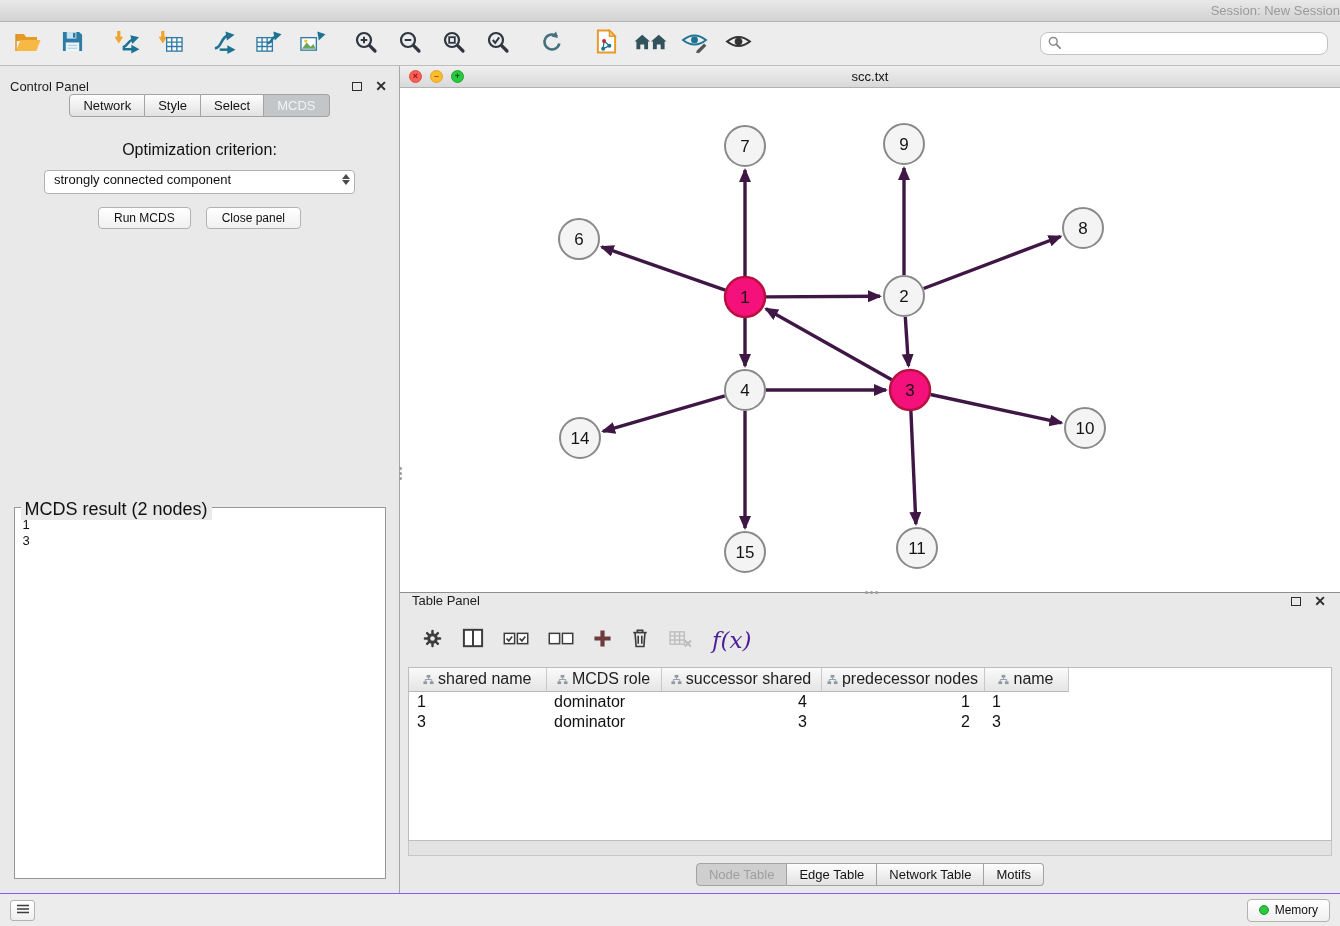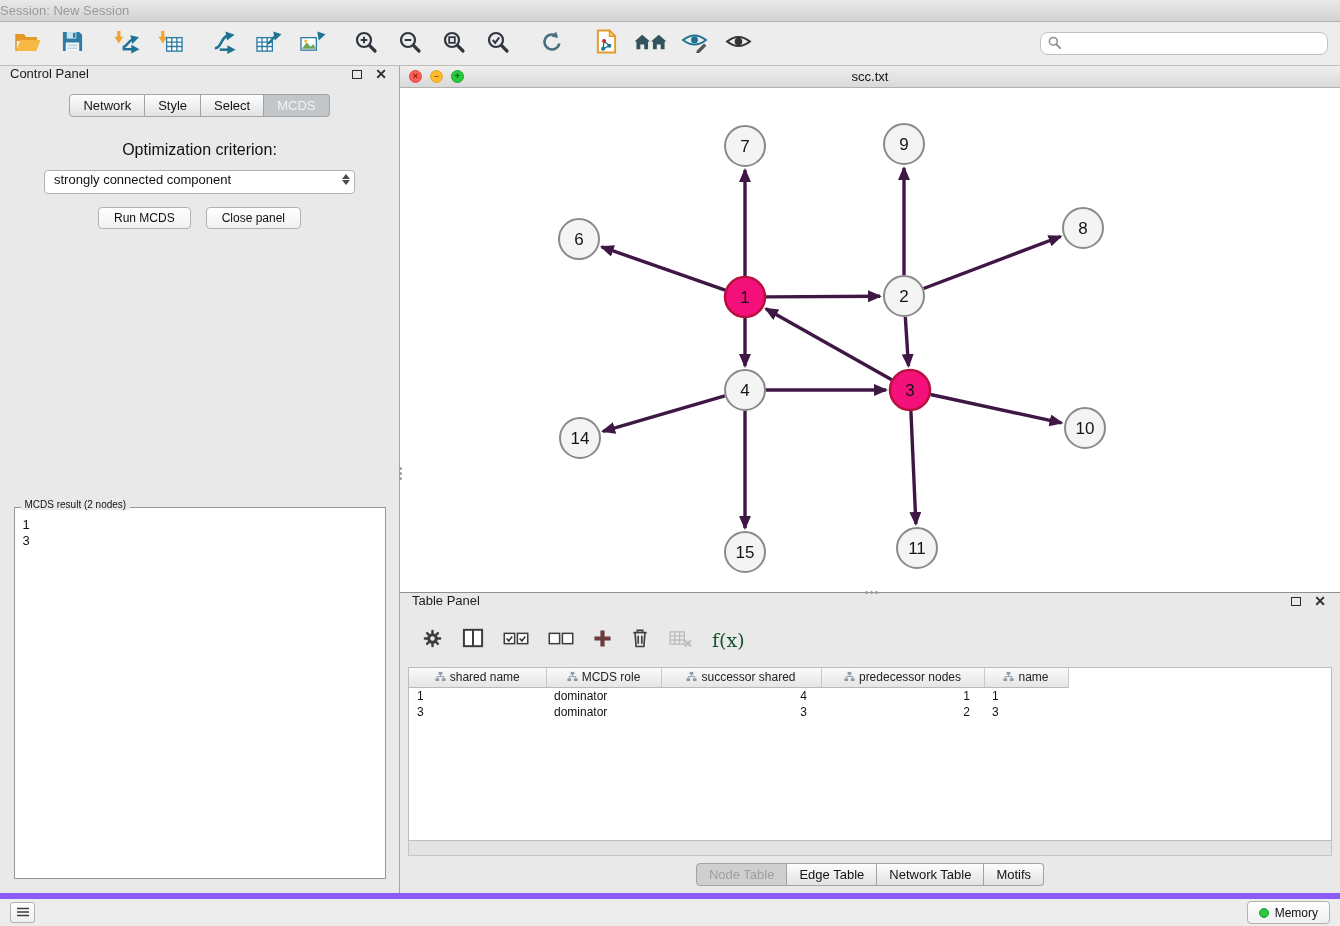--- a/index.html
+++ b/index.html
@@ -2,57 +2,57 @@
 <html><head>
 <meta charset="utf-8">
 <style>
   *{box-sizing:border-box;margin:0;padding:0}
   html,body{width:1340px;height:926px}
   body{font-family:"Liberation Sans",sans-serif;background:#d4d4d4;overflow:hidden}
   .app{position:relative;width:1340px;height:926px;background:#ececec;display:flex;flex-direction:column}
 
   
   .titlebar{height:22px;background:linear-gradient(#e9e9e9,#d2d2d2);border-bottom:1px solid #b3b3b3;
-    display:flex;align-items:center;justify-content:flex-start;font-size:13px;color:#9a9a9a;flex:none}
+    display:flex;align-items:center;justify-content:flex-end;font-size:13px;color:#9a9a9a;flex:none}
 
   
   .toolbar{height:44px;background:#ededed;border-bottom:1px solid #bdbdbd;display:flex;align-items:center;
     padding:0 12px;flex:none}
   .tb-group{display:flex;align-items:center;gap:12px;margin-right:22px}
   .icon-btn{width:32px;height:32px;display:flex;align-items:center;justify-content:center;border-radius:4px;cursor:default}
   .search-box{margin-left:auto;width:288px;height:23px;background:#fff;border:1px solid #c2c2c2;border-radius:8px;
     display:flex;align-items:center;padding:0 7px;gap:5px}
   .search-box input{border:none;outline:none;flex:1;font-size:12px;font-family:"Liberation Sans",sans-serif;background:transparent}
 
   
   .main{flex:1;display:flex;min-height:0}
 
   
   .control-panel{width:400px;flex:none;background:#e9e9e9;border-right:1px solid #a6a6a6;display:flex;flex-direction:column}
-  .cp-header{height:28px;display:flex;align-items:flex-start;padding:0 10px;font-size:13px;color:#1c1c1c;flex:none}
+  .cp-header{height:28px;display:flex;align-items:flex-end;padding:0 10px;font-size:13px;color:#1c1c1c;flex:none}
   .hdr-spacer{flex:1}
   .win-btn{width:16px;height:16px;display:flex;align-items:center;justify-content:center;margin-left:8px;color:#2d2d2d;font-size:14px;font-weight:bold}
   .float-glyph{width:10px;height:9px;border:1.5px solid #2d2d2d}
   .cp-tabs{display:flex;justify-content:center;flex:none}
   .cp-tab{font-size:13px;padding:3px 13px;border:1px solid #a3a3a3;border-left:none;background:linear-gradient(#fdfdfd,#e2e2e2);color:#141414;cursor:default}
   .cp-tab:first-child{border-left:1px solid #a3a3a3;border-radius:4px 0 0 4px}
   .cp-tab:last-child{border-radius:0 4px 4px 0}
   .cp-tab.active{background:#c3c6c9;color:#f3f3f3}
   .cp-body{flex:1;display:flex;flex-direction:column;align-items:center;padding-top:24px}
   .opt-label{font-size:16px;color:#111;margin-bottom:11px}
   .dropdown{width:311px;height:24px;background:#fff;border:1px solid #b2b2b2;border-radius:4px;display:flex;align-items:center;
     padding:0 4px 6px 9px;font-size:13px;color:#111}
   .stepper{margin-left:auto;display:flex;flex-direction:column;align-items:center;gap:1px}
   .stepper i{display:block;width:0;height:0;border-left:4px solid transparent;border-right:4px solid transparent}
   .stepper .up{border-bottom:5px solid #4a4a4a}
   .stepper .dn{border-top:5px solid #4a4a4a}
   .cp-buttons{display:flex;gap:15px;margin-top:13px}
   .btn{font-size:12px;padding:3px 15px;background:linear-gradient(#ffffff,#f0f0f0);border:1px solid #b2b2b2;border-radius:4px;color:#111;cursor:default}
   .result-box{margin-top:278px;width:372px;height:372px;border:1px solid #979797;background:#fff;position:relative;flex:none}
-  .result-label{position:absolute;top:-9px;left:6px;background:#e9e9e9;padding:0 4px;font-size:10px;color:#111}
+  .result-label{position:absolute;top:-9px;left:6px;background:#e9e9e9;padding:0 4px;font-size:18px;color:#111}
   .result-items{padding:9px 8px;font-size:13px;line-height:16px;color:#111}
 
   
   .right-col{flex:1;display:flex;flex-direction:column;min-width:0}
 
   
   .net-window{height:527px;flex:none;display:flex;flex-direction:column;border-bottom:1px solid #8f8f8f;background:#fff}
   .net-titlebar{height:22px;flex:none;background:linear-gradient(#efefef,#d9d9d9);border-bottom:1px solid #b2b2b2;
     position:relative;display:flex;align-items:center;justify-content:center;font-size:13px;color:#111}
   .traffic{position:absolute;left:9px;top:4px;display:flex;gap:8px}
@@ -62,41 +62,41 @@
   .light.yellow{background:#fdbc2e;border:1px solid #e0a522;color:#90591a}
   .light.green{background:#29c83f;border:1px solid #1fa830;color:#0a6118}
   .canvas{flex:1;position:relative;background:#fff;overflow:hidden}
   .canvas svg{position:absolute;left:0;top:0}
 
   
   .table-panel{flex:1;background:#e9e9e9;display:flex;flex-direction:column;min-height:0}
   .tp-header{height:26px;flex:none;display:flex;padding:0 12px;font-size:13px;color:#1c1c1c}
   .tp-toolbar{height:42px;flex:none;display:flex;align-items:center;gap:19px;padding:0 0 0 22px}
   .tp-icon{display:flex;align-items:center;justify-content:center;cursor:default}
-  .fx-label{font-family:"DejaVu Serif",serif;font-size:19px;color:#14532d}
+  .fx-label{font-family:"DejaVu Serif",serif;font-style:italic;font-size:23px;color:#4c1d95}
   .tp-table-wrap{margin:6px 8px 0;height:174px;background:#fff;border:1px solid #bdbdbd;overflow:hidden;flex:none}
-  table.node-table{border-collapse:collapse;table-layout:fixed;width:659px;font-size:12px}
+  table.node-table{border-collapse:collapse;table-layout:fixed;width:659px;font-size:16px}
   table.node-table th{background:linear-gradient(#fafafa,#e5e5e5);border-right:1px solid #c9c9c9;border-bottom:1px solid #b9b9b9;
     font-weight:normal;padding:2px 4px;text-align:center;color:#222;height:19px;white-space:nowrap;overflow:hidden}
   table.node-table th .col-icon{display:inline-block;vertical-align:-1px;margin-right:4px}
   table.node-table td{padding:1px 8px;height:16px;color:#111;white-space:nowrap;overflow:hidden}
   table.node-table th:nth-child(1),table.node-table td:nth-child(1){width:137px}
   table.node-table th:nth-child(2),table.node-table td:nth-child(2){width:115px}
   table.node-table th:nth-child(3),table.node-table td:nth-child(3){width:160px}
   table.node-table th:nth-child(4),table.node-table td:nth-child(4){width:163px}
   table.node-table th:nth-child(5),table.node-table td:nth-child(5){width:84px}
   .tp-scroll{margin:0 8px;height:15px;background:#e3e3e3;border:1px solid #c6c6c6;border-top:none;flex:none}
   .tp-tabs{flex:1;display:flex;justify-content:center;align-items:center}
   .tp-tab{font-size:13px;padding:3px 12px;border:1px solid #a3a3a3;border-left:none;background:linear-gradient(#fdfdfd,#e2e2e2);color:#141414;cursor:default}
   .tp-tab:first-child{border-left:1px solid #a3a3a3;border-radius:4px 0 0 4px}
   .tp-tab:last-child{border-radius:0 4px 4px 0}
   .tp-tab.active{background:#cfcfcf;color:#9e9e9e}
 
   
-  .statusbar{height:33px;flex:none;background:#ececec;border-top:6px solid #8b5cf6;display:flex;align-items:center;padding:0 10px}
+  .statusbar{height:33px;flex:none;background:#ececec;border-top:1px solid #8b5cf6;display:flex;align-items:center;padding:0 10px}
   .list-btn{width:25px;height:21px;background:linear-gradient(#fff,#efefef);border:1px solid #b2b2b2;border-radius:3px;
     display:flex;align-items:center;justify-content:center}
   .memory-btn{margin-left:auto;height:23px;background:linear-gradient(#fff,#f0f0f0);border:1px solid #b2b2b2;border-radius:4px;
     display:flex;align-items:center;gap:6px;padding:0 11px;font-size:12px;color:#111}
   .memory-dot{width:10px;height:10px;border-radius:50%;background:#2bc840;border:1px solid #1d9c30}
 
   
   .splitter-handle{position:absolute;display:flex;gap:2px;align-items:center;justify-content:center}
   .splitter-handle i{width:3px;height:3px;border-radius:50%;background:#9a9a9a;display:block}
   .sp-v{left:395px;top:464px;flex-direction:column;width:10px;height:18px}

